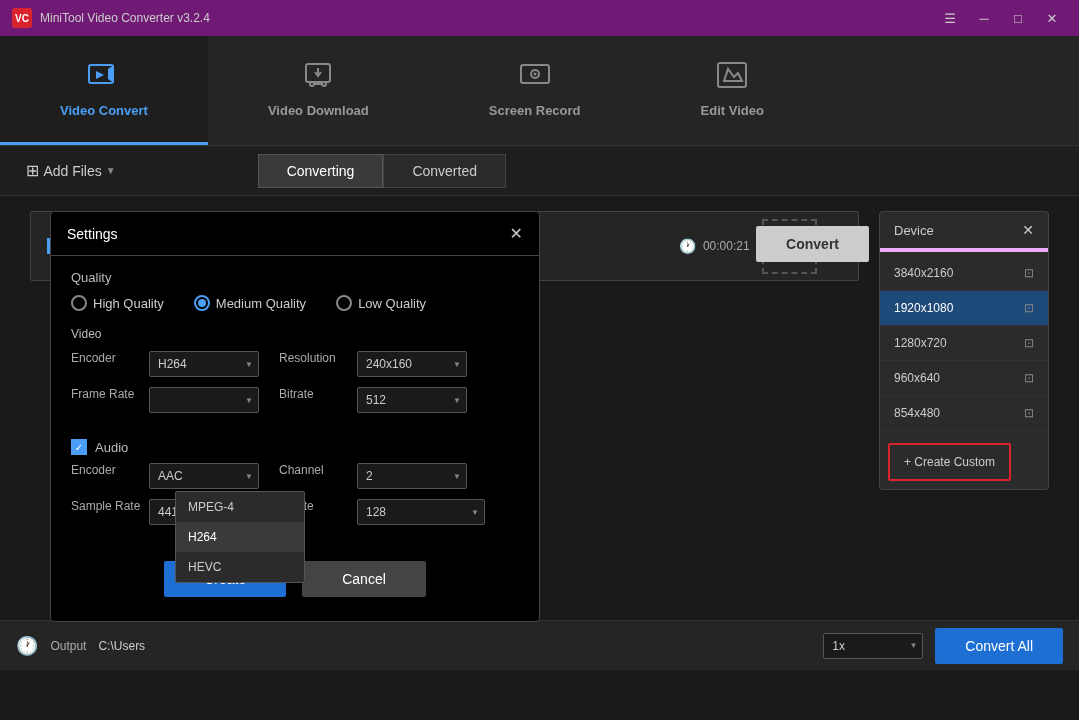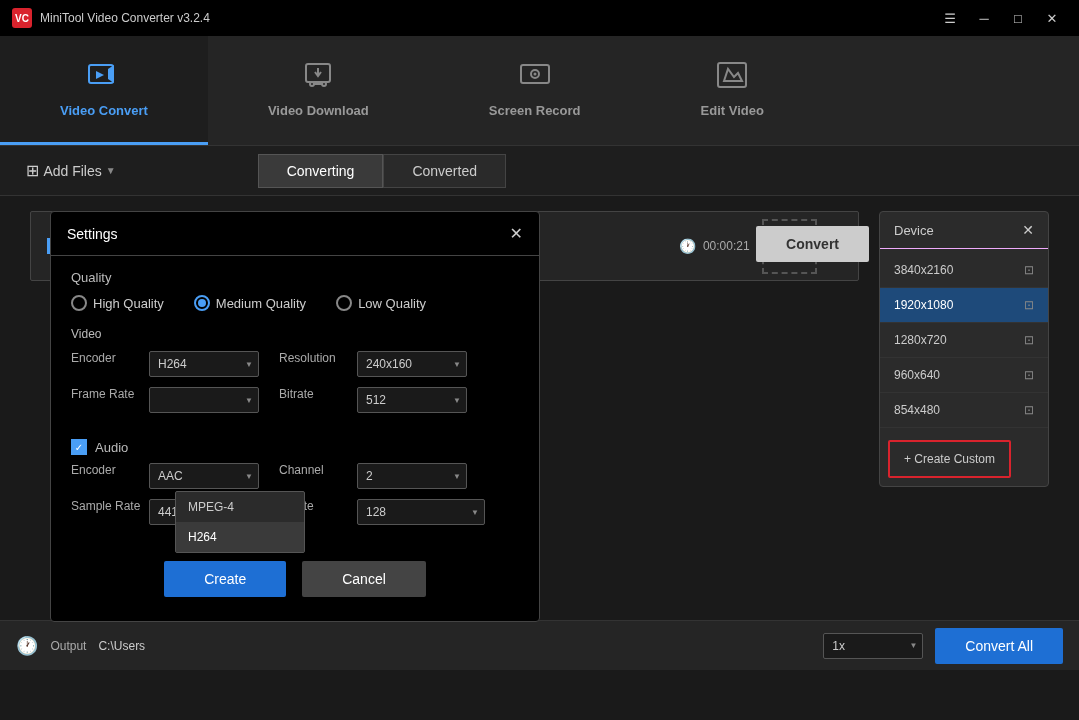--- a/index.html
+++ b/index.html
@@ -9,21 +9,21 @@
       background: #1a1a1a;
       font-family: 'Segoe UI', Arial, sans-serif;
       color: #fff;
       overflow: hidden;
       position: relative;
     }
 
     
     .title-bar {
       height: 36px;
-      background: #000000;
+      background: #701a75;
       display: flex;
       align-items: center;
       padding: 0 12px;
       justify-content: space-between;
     }
     .title-bar-left {
       display: flex;
       align-items: center;
       gap: 8px;
     }
@@ -352,21 +352,21 @@
       width: 170px;
       background: #2b2b2b;
       border: 1px solid #444;
       border-radius: 4px;
       z-index: 20;
     }
     .resolution-header {
       padding: 10px 14px;
       font-size: 13px;
       color: #ccc;
-      border-bottom: 1px solid #f0abfc;
+      border-bottom: 4px solid #f0abfc;
       display: flex;
       align-items: center;
       justify-content: space-between;
     }
     .resolution-close {
       background: none;
       border: none;
       color: #ccc;
       cursor: pointer;
       font-size: 14px;
@@ -746,20 +746,21 @@
 
     <div class="dialog-buttons">
       <button class="btn-create">Create</button>
       <button class="btn-cancel">Cancel</button>
     </div>
   </div>
 
   <div class="encoder-dropdown">
     <div class="dropdown-item">MPEG-4</div>
     <div class="dropdown-item selected">H264</div>
+    <div class="dropdown-item">HEVC</div>
   </div>
 
   <div class="resolution-panel">
     <div class="resolution-header">
       <span>Device</span>
       <button class="resolution-close">✕</button>
     </div>
     <div class="resolution-items">
       <div class="resolution-item">
         <span>3840x2160</span>

